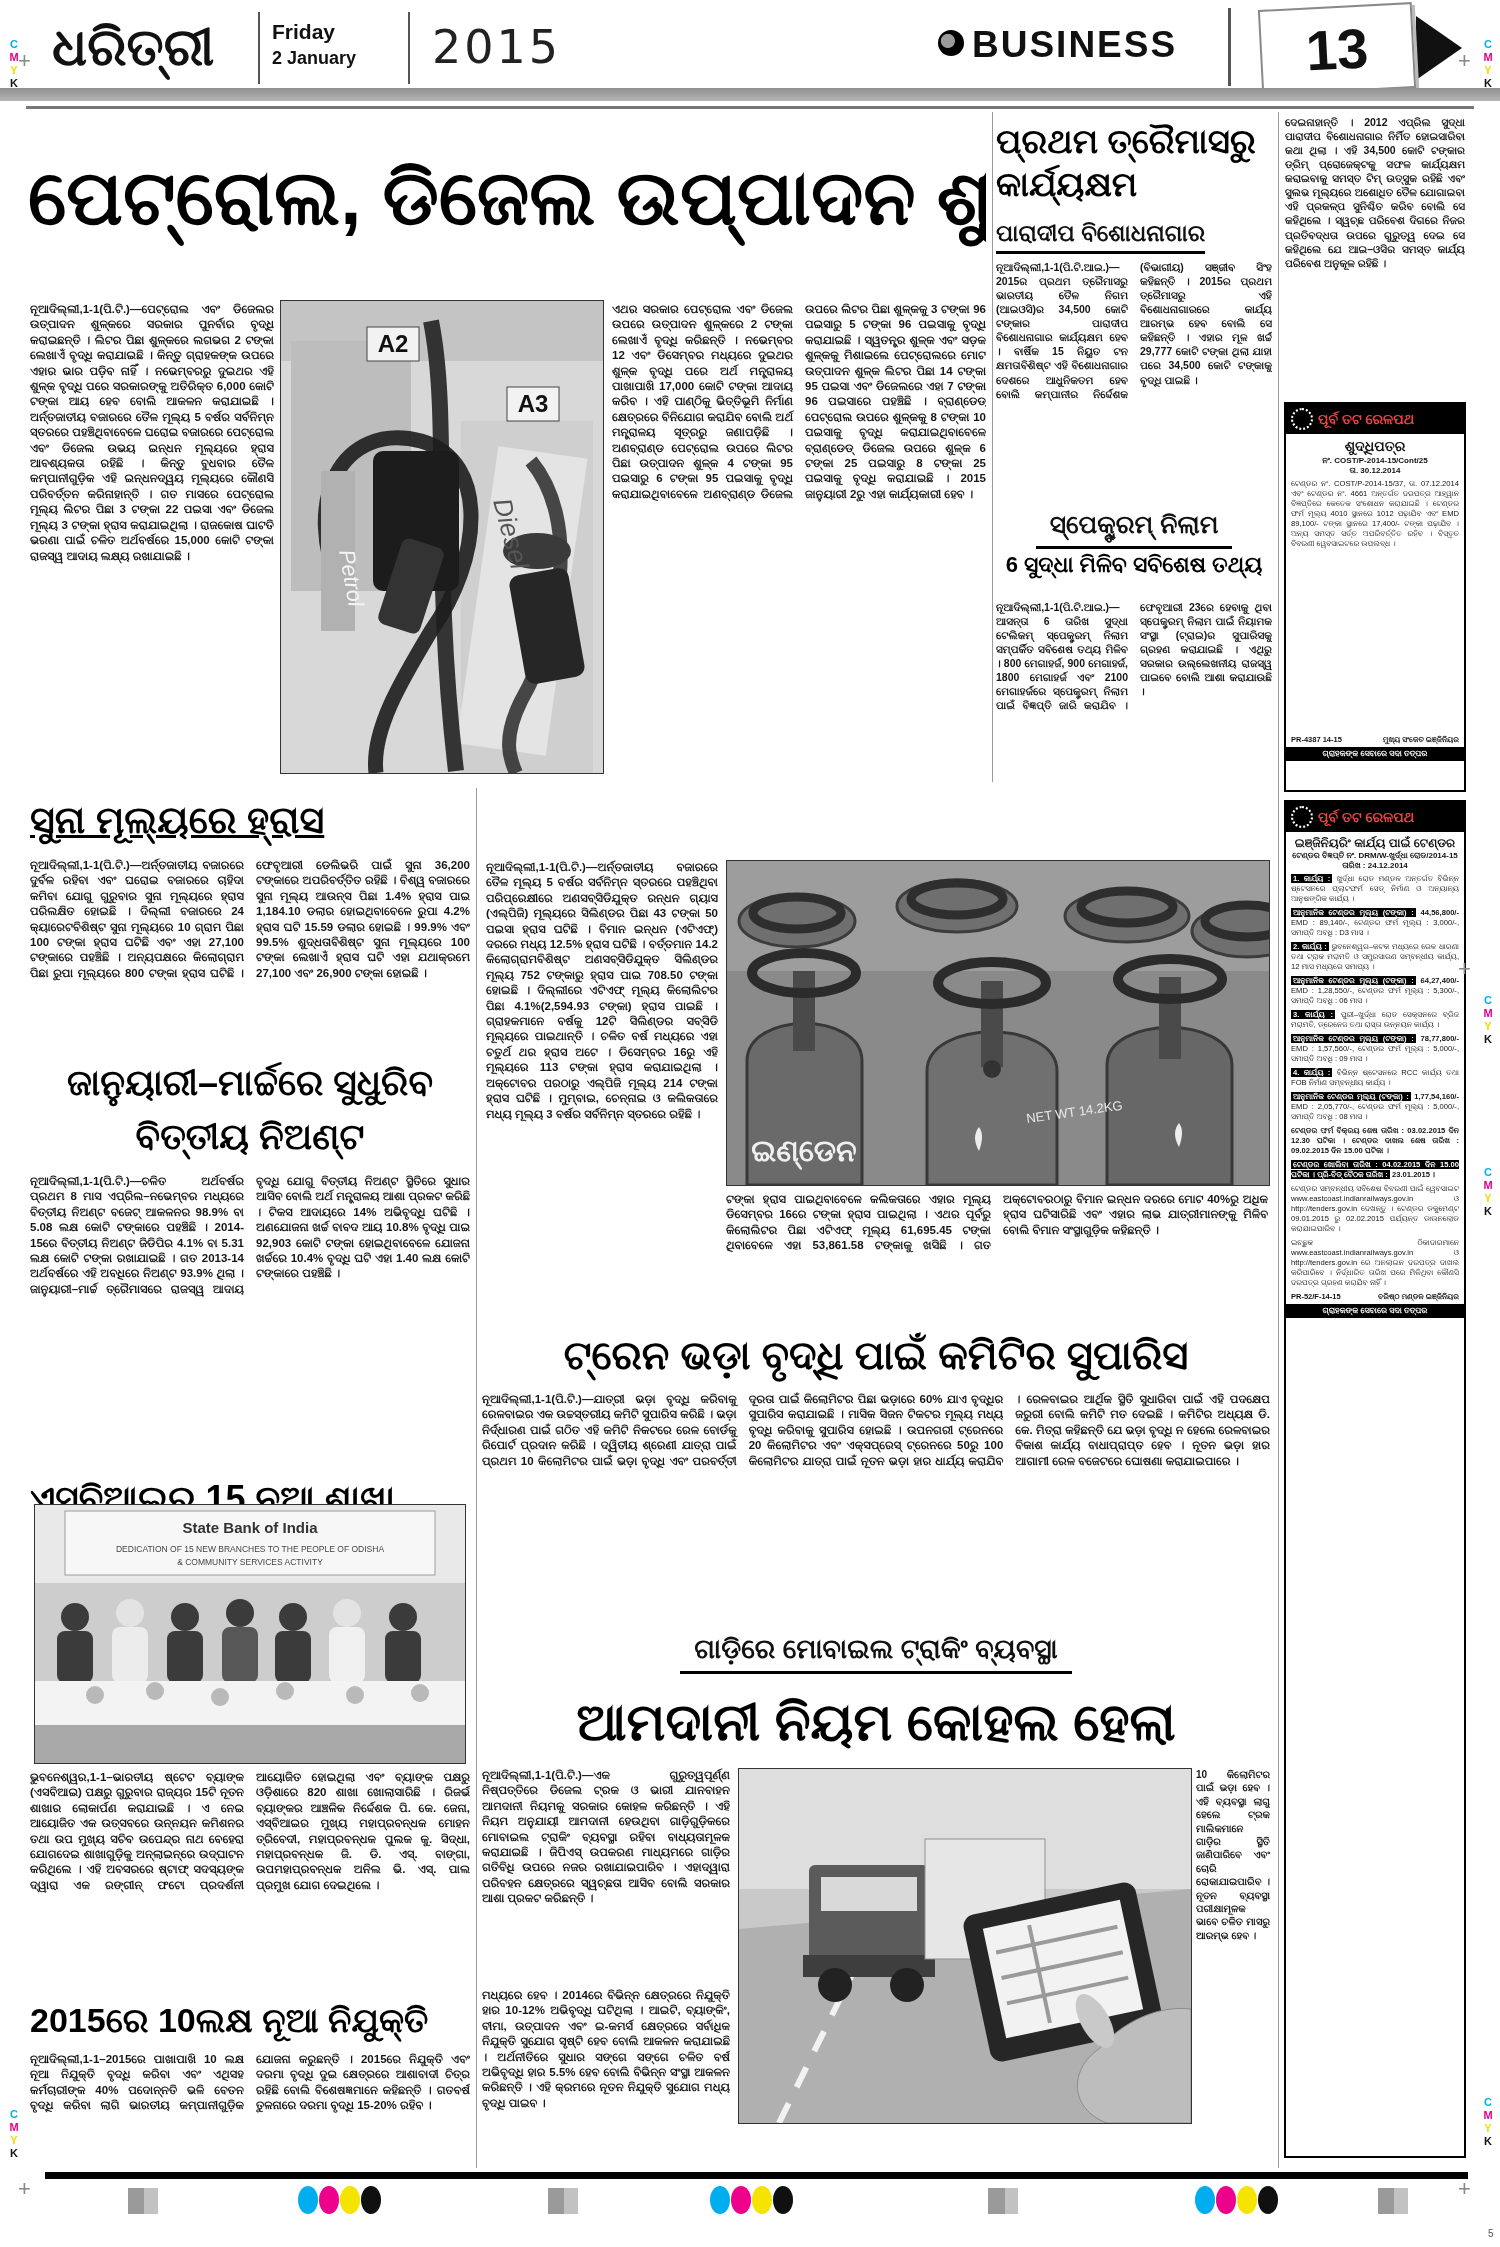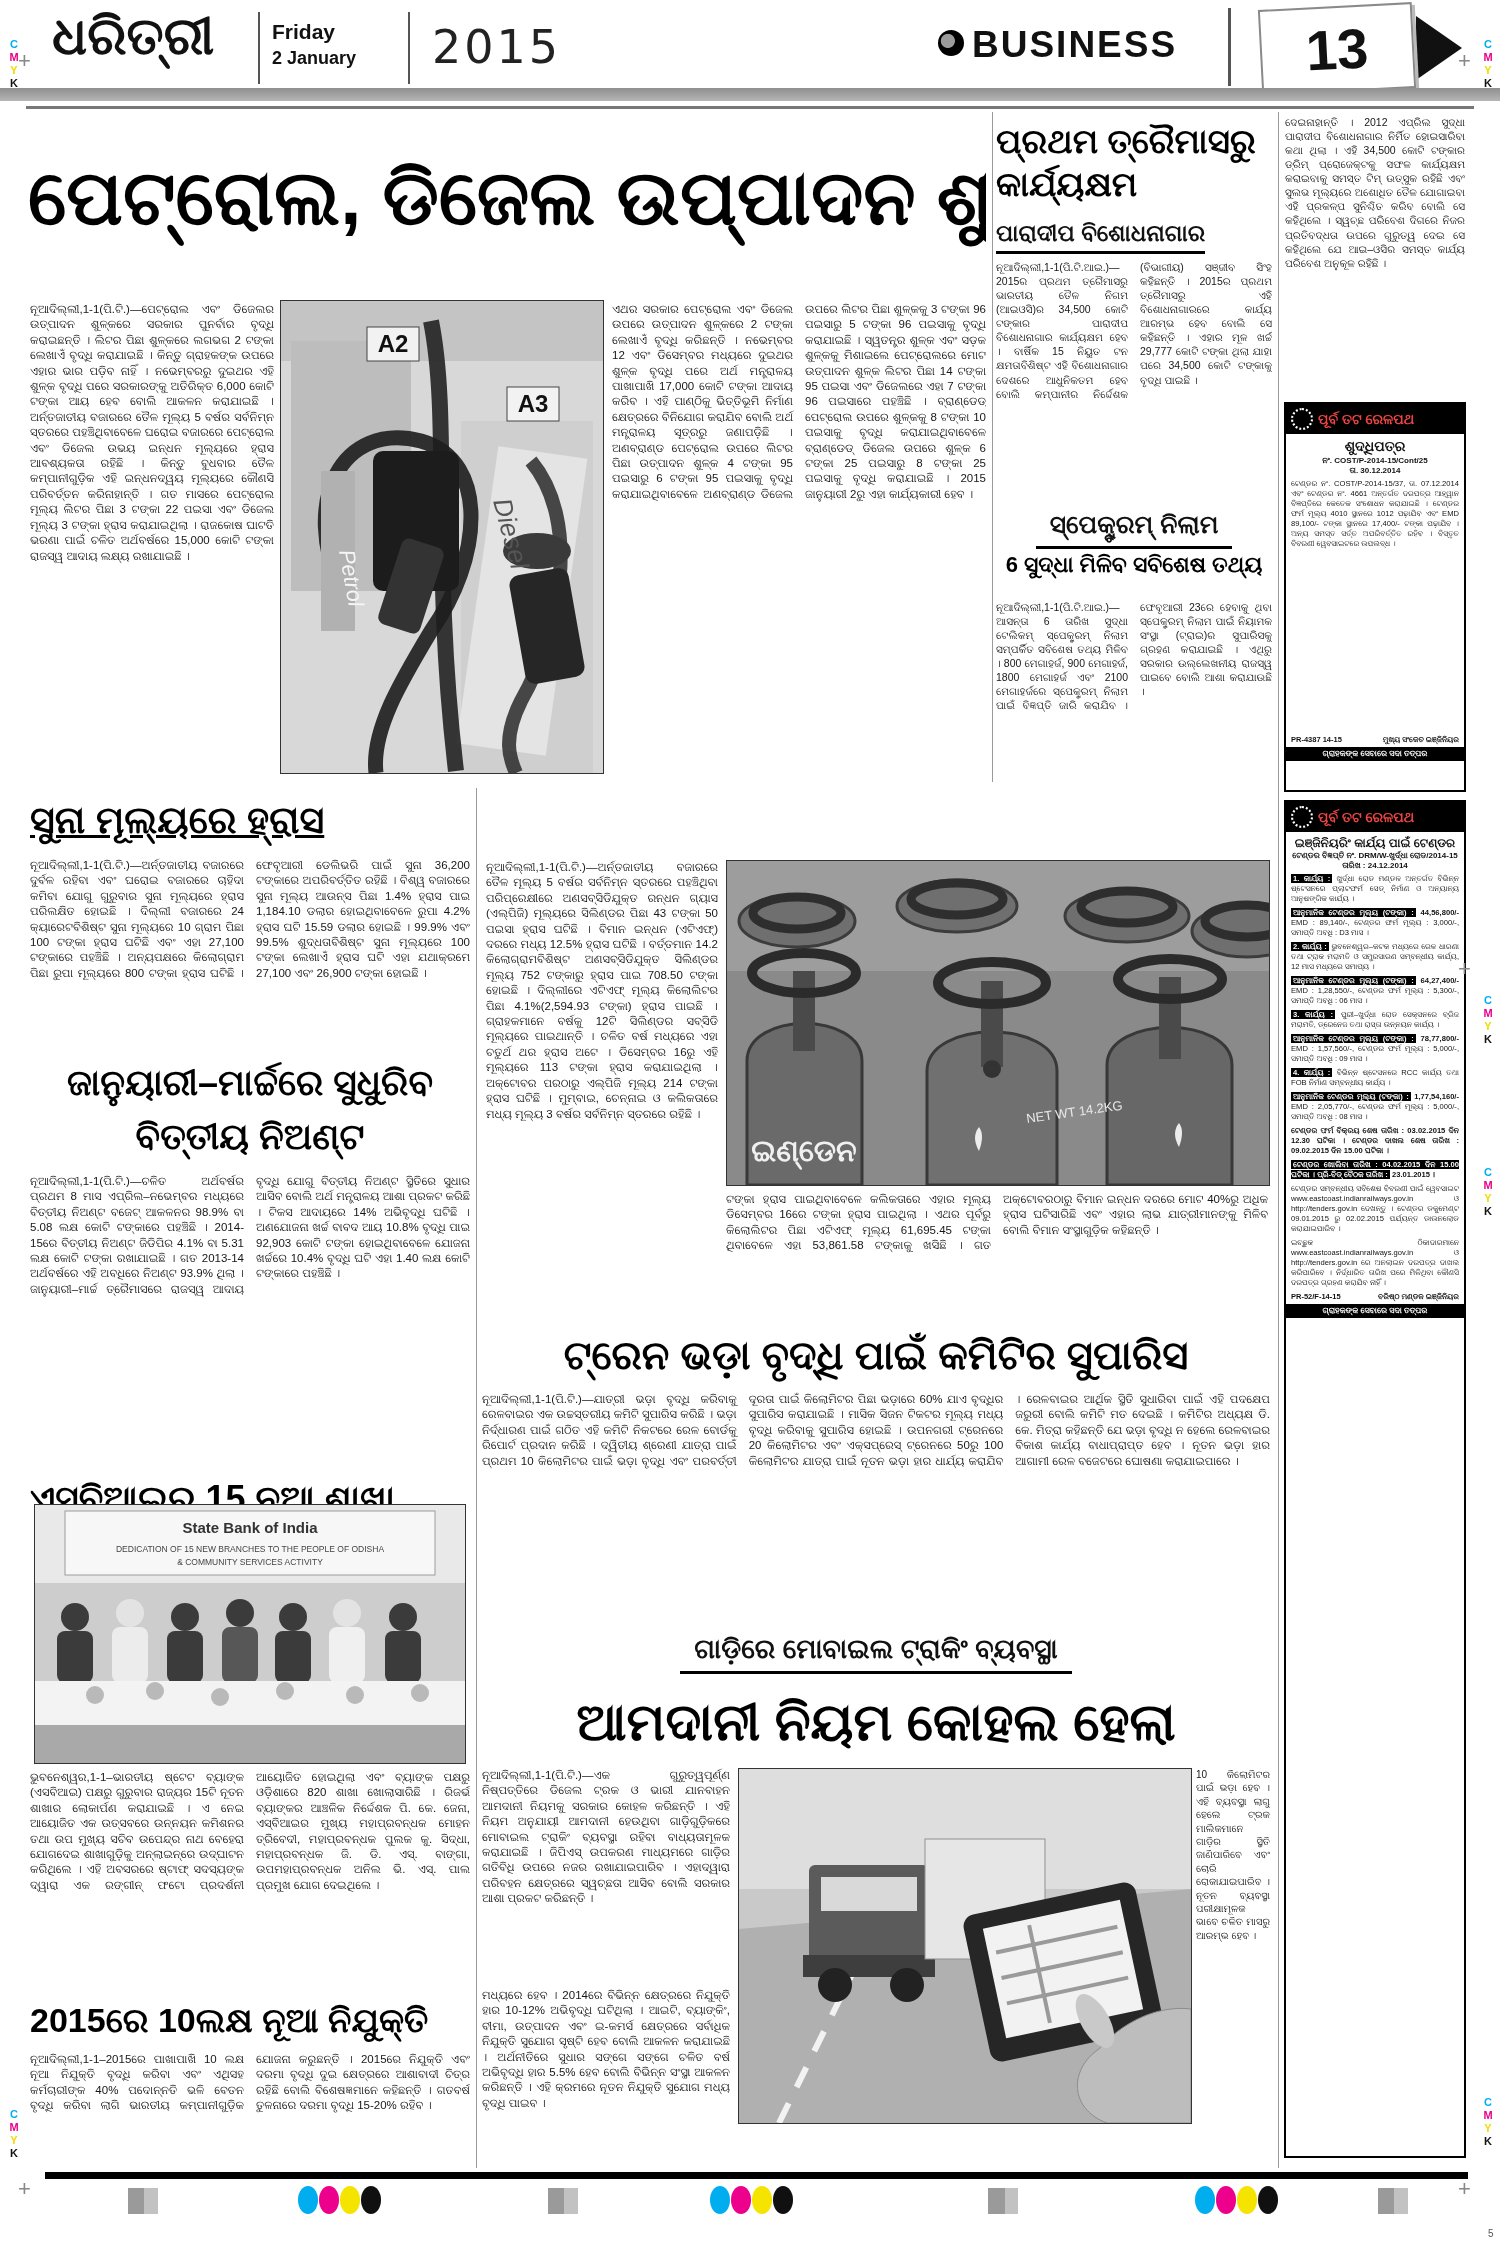--- a/index.html
+++ b/index.html
@@ -1,21 +1,21 @@
 <!DOCTYPE html>
 <html><head>
 <meta charset="utf-8">
 <style>
   html,body{margin:0;padding:0;background:#e9e9e9;}
   #page{position:relative;width:1500px;height:2247px;background:#fff;margin:0 auto;
         font-family:"Liberation Sans",sans-serif;color:#111;overflow:hidden;}
   .abs{position:absolute;}
   .nowrap{white-space:nowrap;overflow:hidden;}
   .hl-head{font-weight:bold;color:#000;}
-  .bt{font-size:11.5px;line-height:1.34;text-align:justify;color:#161616;overflow:hidden;}
+  .bt{font-size:11.5px;line-height:1.34;text-align:justify;color:#161616;overflow:hidden;font-weight:bold;}
   .col2{column-count:2;column-gap:12px;}
   .col3{column-count:3;column-gap:12px;}
   .vr{position:absolute;width:1px;background:#9a9a9a;}
   .hrule{position:absolute;background:#000;}
   
   #logo{font-size:52px;font-weight:bold;font-family:"DejaVu Serif",serif;}
   .mast-div{position:absolute;width:2px;background:#555;}
   .day{font-size:21px;font-weight:bold;}
   .date{font-size:18px;font-weight:bold;}
   .year{font-size:46px;font-weight:400;letter-spacing:3px;color:#222;font-family:"DejaVu Sans",sans-serif;}
@@ -56,21 +56,21 @@
   .graysq{position:absolute;width:30px;height:26px;background:linear-gradient(90deg,#9a9a9a 55%,#c2c2c2 55%);}
   .dots{position:absolute;display:flex;gap:1px;}
   .dot{width:20px;height:28px;border-radius:50%;}
   .dot.c{background:#00aeef;} .dot.m{background:#ec008c;} .dot.y{background:#f5e400;} .dot.k{background:#101010;}
 </style>
 </head>
 <body>
 
 <div id="page">
 
-  <div class="abs" id="logo" style="left:52px;top:5px;width:205px;height:76px;">ଧରିତ୍ରୀ</div>
+  <div class="abs" id="logo" style="left:52px;top:16px;width:205px;height:76px;">ଧରିତ୍ରୀ</div>
   <div class="mast-div" style="left:258px;top:12px;height:72px;"></div>
   <div class="abs day" style="left:272px;top:20px;width:120px;">Friday</div>
   <div class="abs date" style="left:272px;top:48px;width:130px;">2 January</div>
   <div class="mast-div" style="left:408px;top:12px;height:72px;"></div>
   <div class="abs year" style="left:432px;top:20px;width:170px;">2015</div>
   <span class="abs bullet" style="left:938px;top:30px;"></span>
   <div class="abs business" style="left:972px;top:24px;width:260px;">BUSINESS</div>
   <div class="mast-div" style="left:1228px;top:8px;height:78px;width:3px;"></div>
   <div class="pageflag">
     <div class="arrow"></div>

